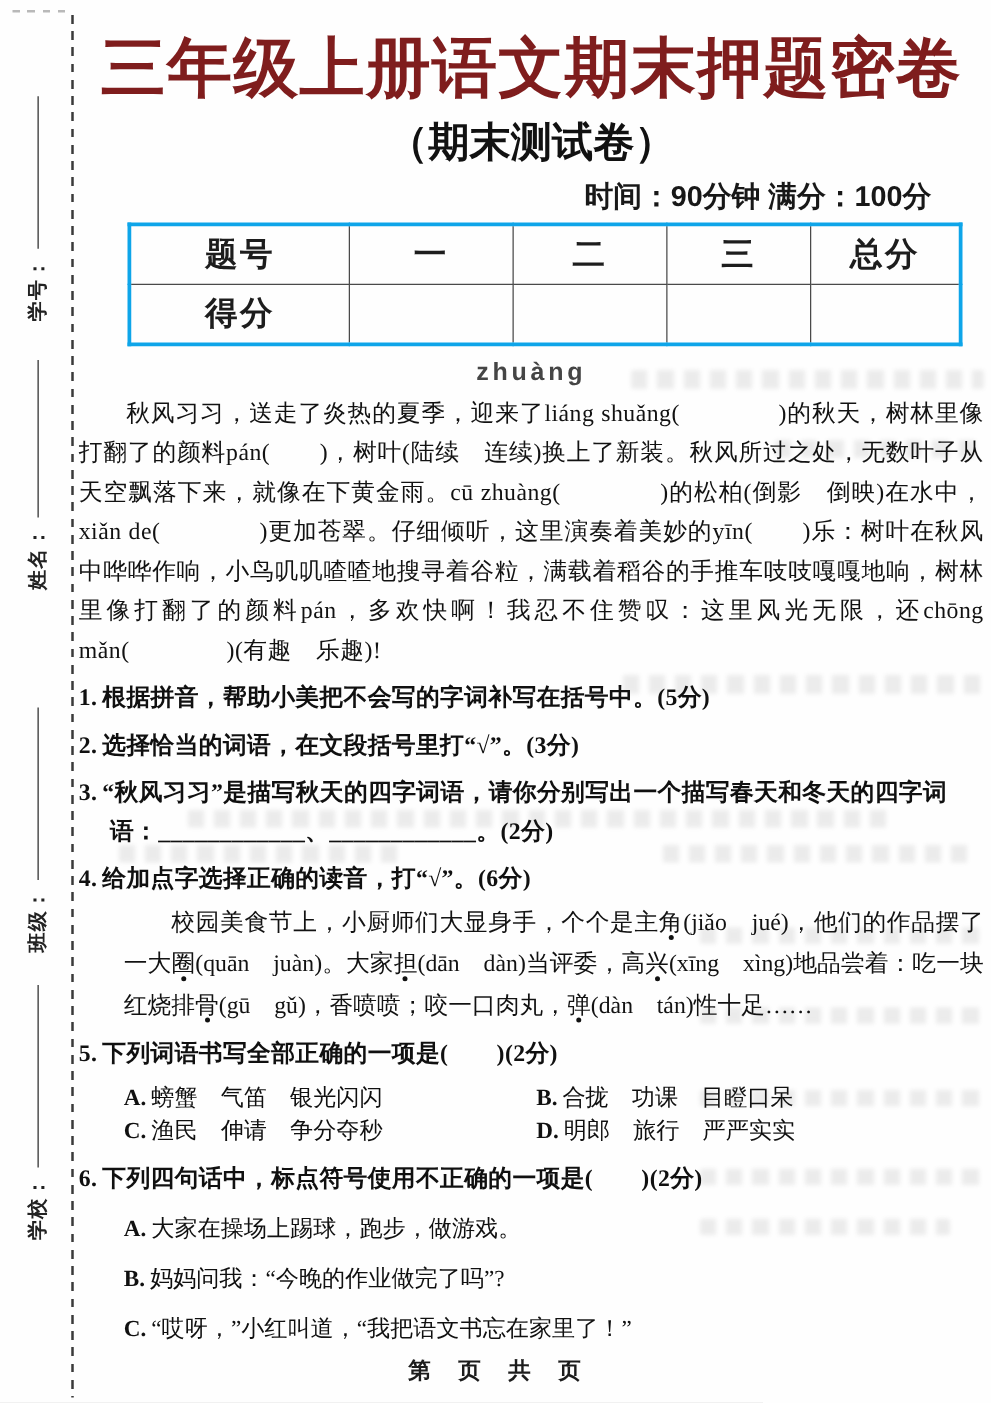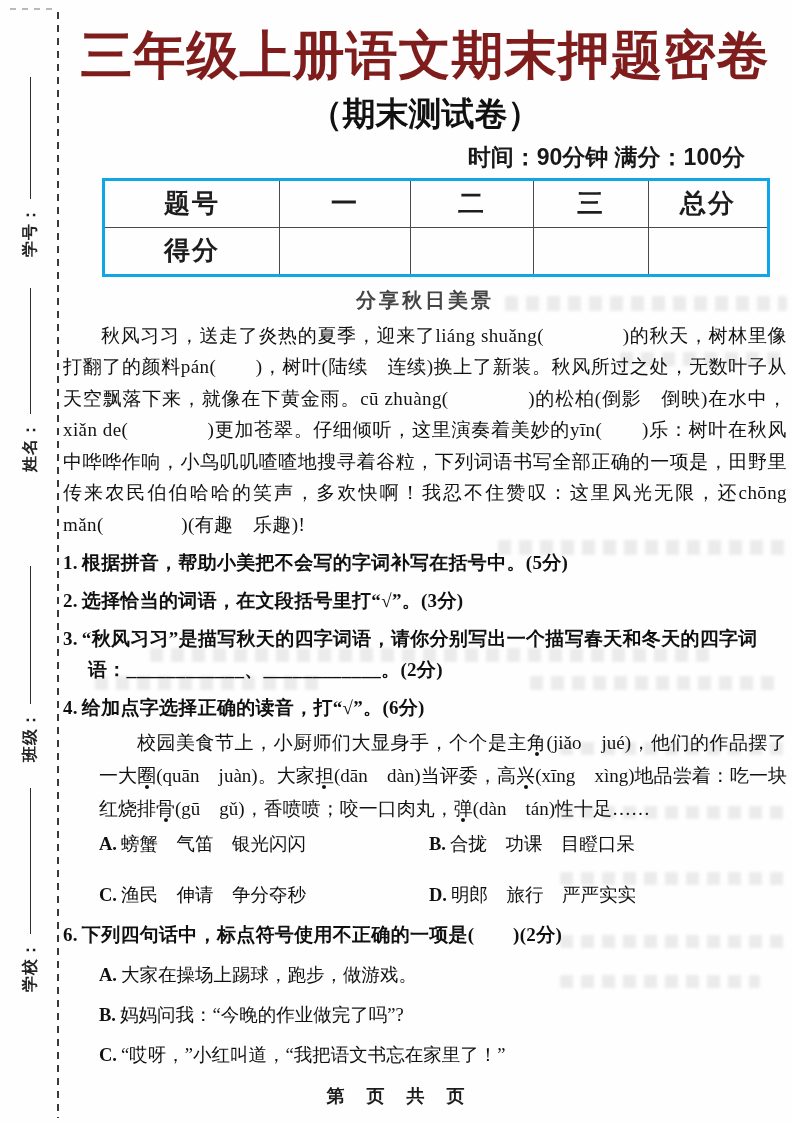--- a/index.html
+++ b/index.html
@@ -80,21 +80,21 @@
     margin:3px 0 0 36px;font-size:19px;line-height:33px;
     text-indent:2em;color:#121212;text-align:justify;
   }
   .em-dot{position:relative;}
   .em-dot::after{
     content:"";position:absolute;left:50%;bottom:-3px;
     width:4px;height:4px;margin-left:-2px;border-radius:50%;background:#111;
   }
   .options-grid{
     margin:6px 0 0 36px;display:grid;grid-template-columns:330px 1fr;
-    row-gap:26px;font-size:18.5px;color:#101010;
+    row-gap:1px;font-size:18.5px;color:#101010;
   }
   .options-list{margin:5px 0 0 36px;font-size:18.5px;color:#101010;}
   .options-list .opt{margin-top:10px;line-height:30px;}
   .opt-label{font-weight:700;margin-right:4px;}
   
   .footer{
     position:absolute;left:0;right:0;bottom:14px;text-align:center;
     font-size:18px;color:#1c1c1c;letter-spacing:2px;
     font-family:"Liberation Sans","DejaVu Sans",sans-serif;font-weight:600;
   }
@@ -168,39 +168,42 @@
       <tr>
         <td>得分</td>
         <td></td>
         <td></td>
         <td></td>
         <td></td>
       </tr>
     </tbody>
       </table>
 
-    <div class="sec-heading">分享秋日美景</div>
-    <p class="passage">秋风习习，送走了炎热的夏季，迎来了liáng shuǎng(　　　　)的秋天，树林里像打翻了的颜料pán(　　)，树叶(陆续　连续)换上了新装。秋风所过之处，无数叶子从天空飘落下来，就像在下黄金雨。cū zhuàng(　　　　)的松柏(倒影　倒映)在水中，xiǎn de(　　　　)更加苍翠。仔细倾听，这里演奏着美妙的yīn(　　)乐：树叶在秋风中哗哗作响，小鸟叽叽喳喳地搜寻着谷粒，下列词语书写全部正确的一项是，田野里传来农民伯伯哈哈的笑声，多欢快啊！我忍不住赞叹：这里风光无限，还chōng mǎn(　　　　)(有趣　乐趣)!</p>
+    <div class="sec-heading">zhuàng</div>
+    <p class="passage">秋风习习，送走了炎热的夏季，迎来了liáng shuǎng(　　　　)的秋天，树林里像打翻了的颜料pán(　　)，树叶(陆续　连续)换上了新装。秋风所过之处，无数叶子从天空飘落下来，就像在下黄金雨。cū zhuàng(　　　　)的松柏(倒影　倒映)在水中，xiǎn de(　　　　)更加苍翠。仔细倾听，这里演奏着美妙的yīn(　　)乐：树叶在秋风中哗哗作响，小鸟叽叽喳喳地搜寻着谷粒，满载着稻谷的手推车吱吱嘎嘎地响，树林里像打翻了的颜料pán，多欢快啊！我忍不住赞叹：这里风光无限，还chōng mǎn(　　　　)(有趣　乐趣)!</p>
 
     <div class="question">
       <span class="q-num">1.</span><span class="q-stem">根据拼音，帮助小美把不会写的字词补写在括号中。(5分)</span>
     </div>
     <div class="question">
       <span class="q-num">2.</span><span class="q-stem">选择恰当的词语，在文段括号里打“√”。(3分)</span>
     </div>
     <div class="question">
       <span class="q-num">3.</span><span class="q-stem">“秋风习习”是描写秋天的四字词语，请你分别写出一个描写春天和冬天的四字词语：____________、____________。(2分)</span>
     </div>
 
 
     <div class="question">
       <span class="q-num">4.</span><span class="q-stem">给加点字选择正确的读音，打“√”。(6分)</span>
     </div>
     <p class="q-para"><span>校园美食节上，小厨师们大显身手，个个是主</span><span class="em-dot">角</span><span>(jiǎo　jué)，他们的作品摆了一大</span><span class="em-dot">圈</span><span>(quān　juàn)。大家</span><span class="em-dot">担</span><span>(dān　dàn)当评委，高</span><span class="em-dot">兴</span><span>(xīng　xìng)地品尝着：吃一块红烧排</span><span class="em-dot">骨</span><span>(gū　gǔ)，香喷喷；咬一口肉丸，</span><span class="em-dot">弹</span><span>(dàn　tán)性十足……</span></p>
 
+    <div class="question">
+      <span class="q-num">5.</span><span class="q-stem">下列词语书写全部正确的一项是(　　)(2分)</span>
+    </div>
     <div class="options-grid">
       <div><span class="opt-label">A.</span><span>螃蟹　气笛　银光闪闪</span></div>
       <div><span class="opt-label">B.</span><span>合拢　功课　目瞪口呆</span></div>
       <div><span class="opt-label">C.</span><span>渔民　伸请　争分夺秒</span></div>
       <div><span class="opt-label">D.</span><span>明郎　旅行　严严实实</span></div>
     </div>
 
     <div class="question" style="margin-top:12px">
       <span class="q-num">6.</span><span class="q-stem">下列四句话中，标点符号使用不正确的一项是(　　)(2分)</span>
     </div>

